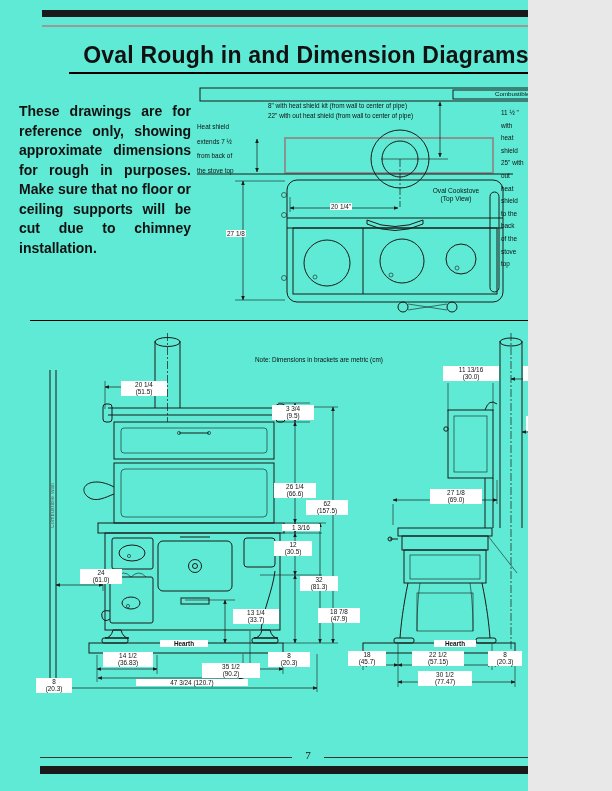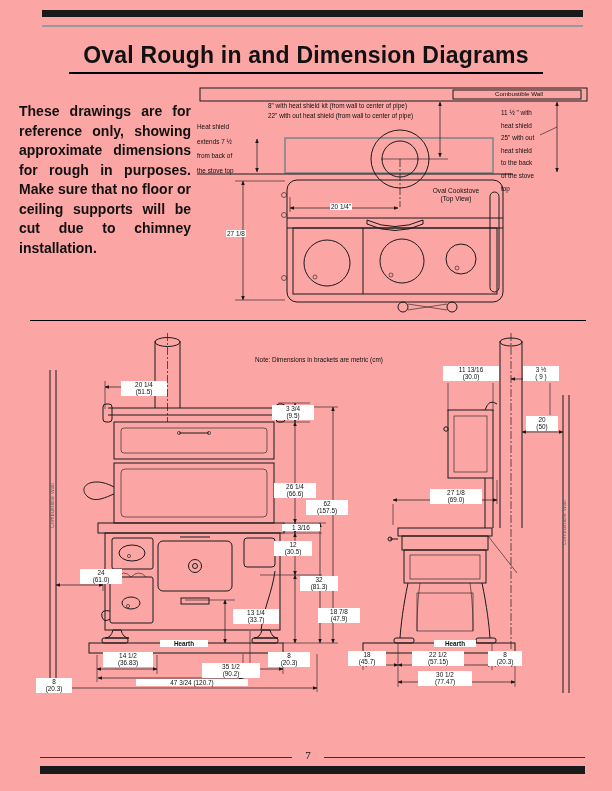--- a/index.html
+++ b/index.html
@@ -1,16 +1,16 @@
 <!DOCTYPE html>
 <html><head>
 <meta charset="utf-8">
 <style>
   html,body{margin:0;padding:0;background:#e8e8e8;}
-  #page{position:relative;width:612px;height:791px;background:#fca5a5;overflow:hidden;
+  #page{position:relative;width:528px;height:791px;background:#5eead4;overflow:hidden;
         font-family:"Liberation Sans",sans-serif;color:#111;}
   .abs{position:absolute;}
   .bar-black{background:#1a1a1a;}
   .bar-gray{background:#9a9a9a;}
   #title{top:42px;left:0;width:612px;text-align:center;}
   #title span{display:inline-block;font-size:23px;font-weight:bold;letter-spacing:.2px;
               border-bottom:2.5px solid #000;padding:0 14px 3px 14px;}
   #intro{left:19px;top:102px;width:172px;font-size:14px;font-weight:bold;
          line-height:19.5px;text-align:justify;}
   .lbl{position:absolute;font-size:6.4px;line-height:7.4px;text-align:center;

